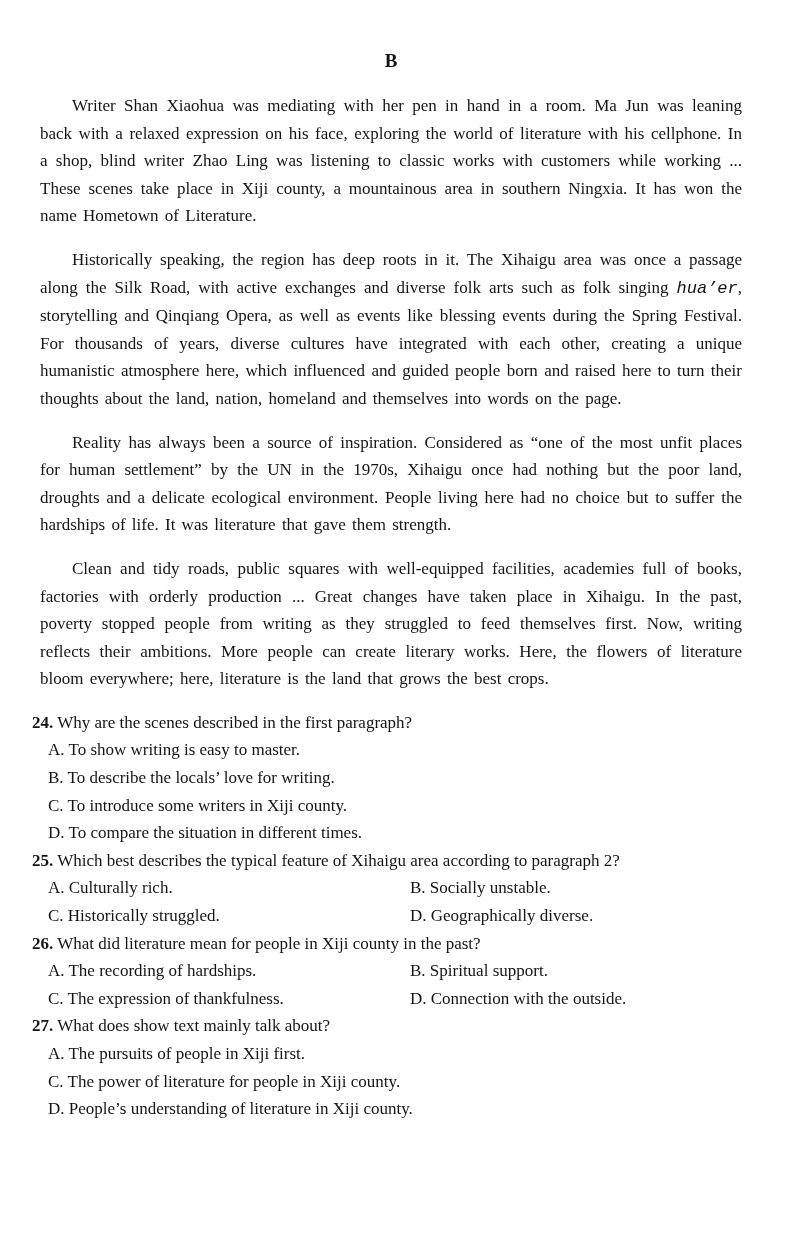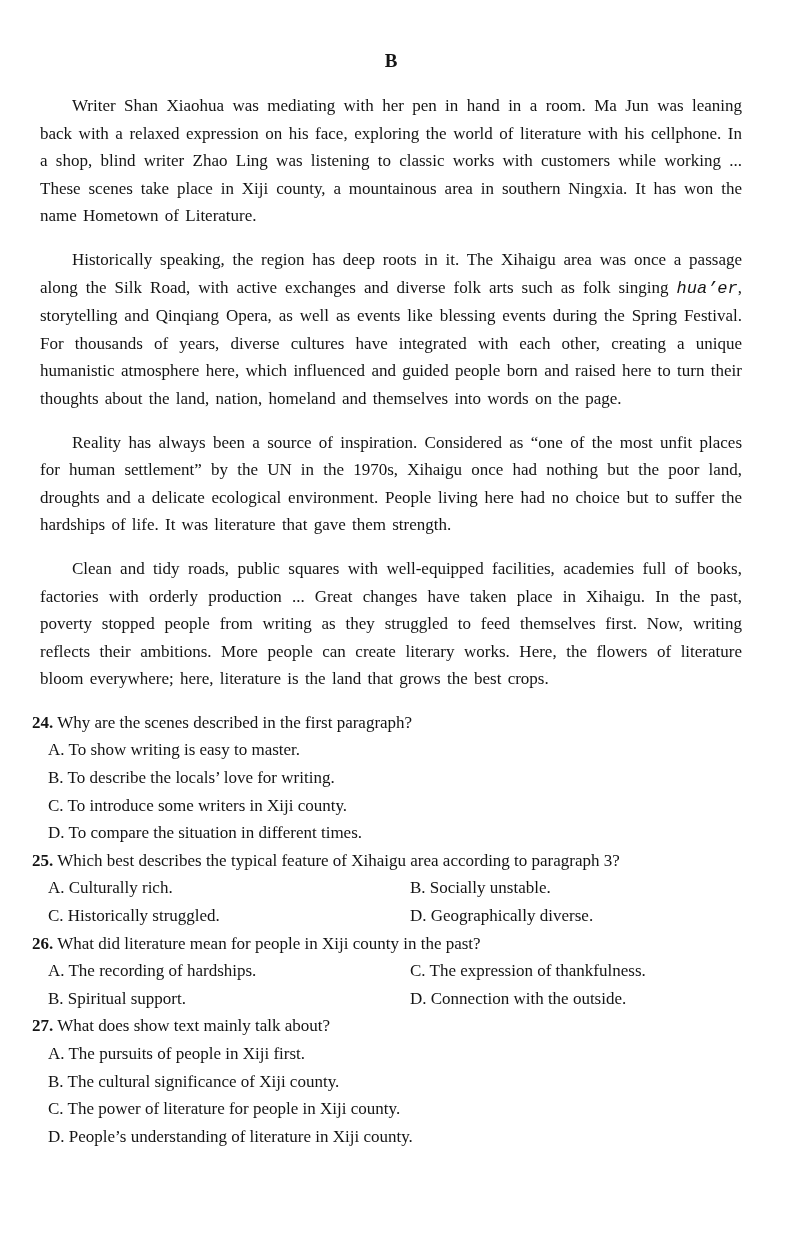--- a/index.html
+++ b/index.html
@@ -88,41 +88,40 @@
       <div class="question">
         <div class="stem"><span class="qnum">24.</span><span> Why are the scenes described in the first paragraph?</span></div>
         <div class="options one-col">
           <div class="option">A. To show writing is easy to master.</div>
           <div class="option">B. To describe the locals’ love for writing.</div>
           <div class="option">C. To introduce some writers in Xiji county.</div>
           <div class="option">D. To compare the situation in different times.</div>
         </div>
       </div>
       <div class="question">
-        <div class="stem"><span class="qnum">25.</span><span> Which best describes the typical feature of Xihaigu area according to paragraph 3?</span></div>
+        <div class="stem"><span class="qnum">25.</span><span> Which best describes the typical feature of Xihaigu area according to paragraph 2?</span></div>
         <div class="options two-col">
           <div class="option">A. Culturally rich.</div>
           <div class="option">B. Socially unstable.</div>
           <div class="option">C. Historically struggled.</div>
           <div class="option">D. Geographically diverse.</div>
         </div>
       </div>
       <div class="question">
         <div class="stem"><span class="qnum">26.</span><span> What did literature mean for people in Xiji county in the past?</span></div>
         <div class="options two-col">
           <div class="option">A. The recording of hardships.</div>
+          <div class="option">B. Spiritual support.</div>
           <div class="option">C. The expression of thankfulness.</div>
-          <div class="option">B. Spiritual support.</div>
           <div class="option">D. Connection with the outside.</div>
         </div>
       </div>
       <div class="question">
         <div class="stem"><span class="qnum">27.</span><span> What does show text mainly talk about?</span></div>
         <div class="options one-col">
           <div class="option">A. The pursuits of people in Xiji first.</div>
-          <div class="option">B. The cultural significance of Xiji county.</div>
           <div class="option">C. The power of literature for people in Xiji county.</div>
           <div class="option">D. People’s understanding of literature in Xiji county.</div>
         </div>
       </div>
     </div>
 
 </div>
 
 </body></html>

